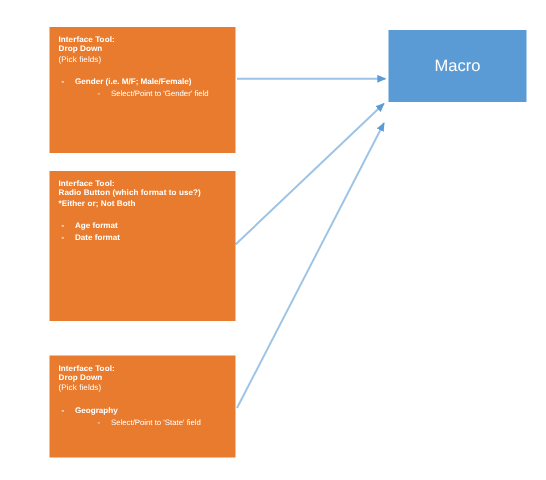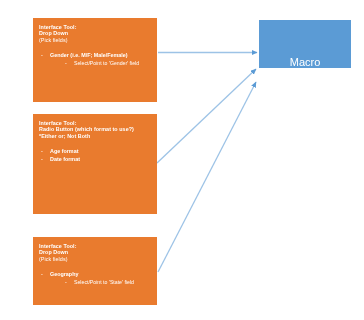--- a/index.html
+++ b/index.html
@@ -95,21 +95,21 @@
   
   #box-macro {
     position: absolute;
     left: 259px;
     top: 20px;
     width: 92px;
     height: 48px;
     background: #5B9BD5;
     color: #ffffff;
     display: flex;
-    align-items: flex-end;
+    align-items: center;
     justify-content: center;
     font-size: 11px;
     box-sizing: border-box;
   }
 </style>
 </head>
 <body>
 
 <div id="canvas">
 

